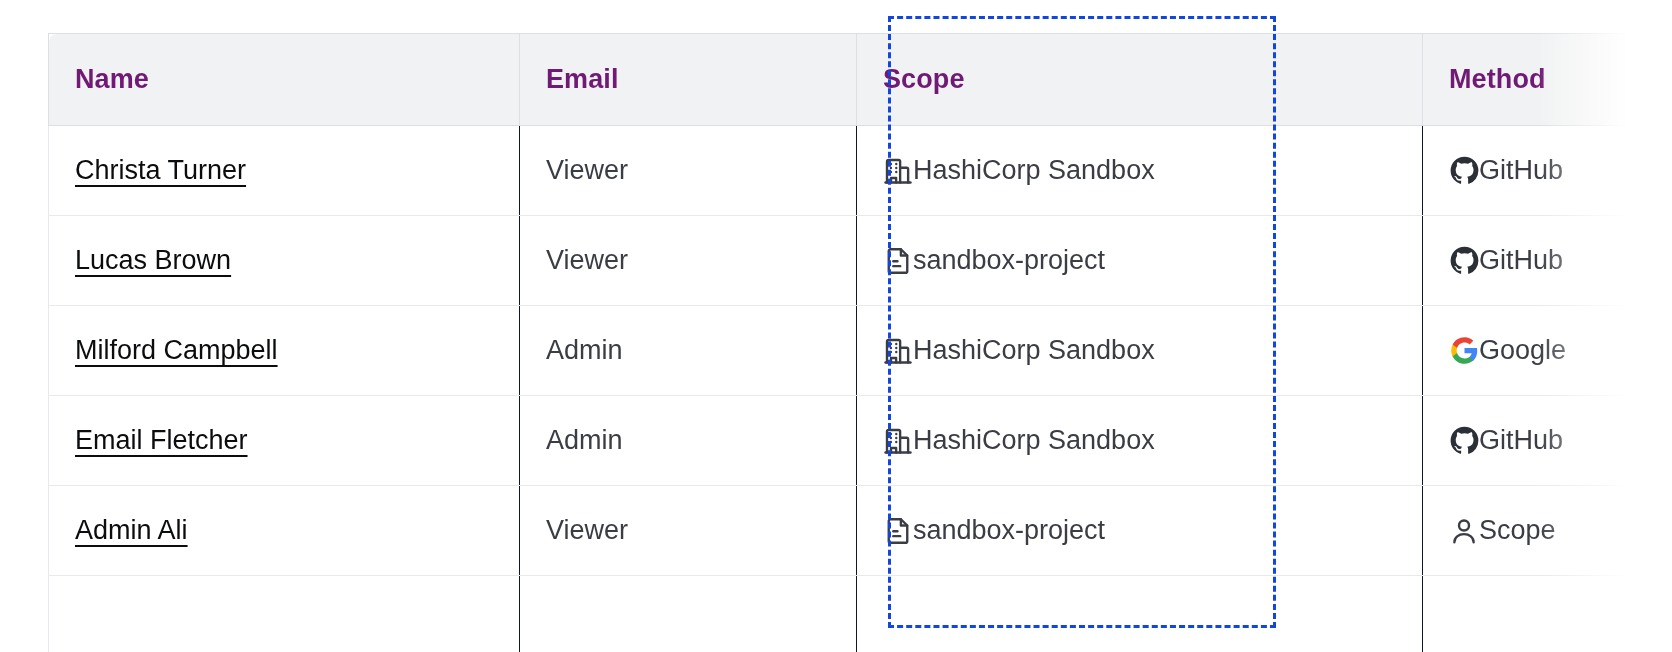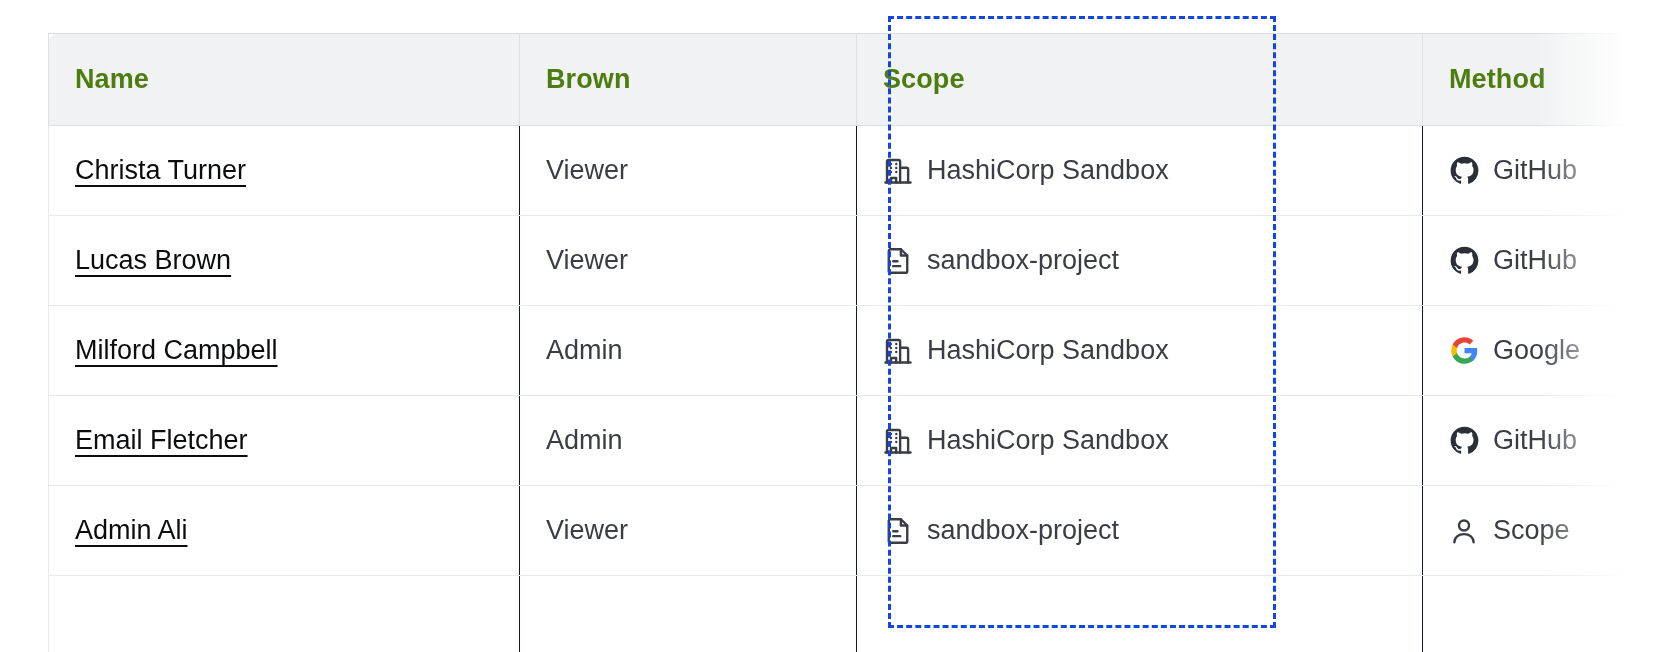--- a/index.html
+++ b/index.html
@@ -37,21 +37,21 @@
     width: 1720px;
     background: #ffffff;
     border-top-left-radius: 8px;
     border-top-right-radius: 8px;
   }
   table.perm-table thead th {
     background: #f1f2f3;
     border-bottom: 1px solid #dedfe3;
     font-size: 27px;
     font-weight: bold;
-    color: #4d7c0f;
+    color: #701a75;
     text-align: left;
     height: 92px;
     padding: 0 0 0 26px;
     box-sizing: border-box;
     vertical-align: middle;
     letter-spacing: 0.1px;
   }
   table.perm-table thead th.first {
     border-top-left-radius: 8px;
     border-left: 1px solid #dedfe3;
@@ -92,21 +92,20 @@
     text-decoration: underline;
     text-underline-offset: 6px;
     text-decoration-thickness: 2px;
     font-size: 27px;
     cursor: pointer;
   }
 
   .cellflex {
     display: flex;
     align-items: center;
-    gap: 14px;
   }
   .cellflex .ic {
     flex: 0 0 auto;
     display: inline-flex;
     align-items: center;
     justify-content: center;
     width: 30px;
     height: 30px;
   }
   .cellflex .txt { line-height: 1; }
@@ -135,21 +134,21 @@
       <table class="perm-table">
         <colgroup>
           <col class="col-name">
           <col class="col-role">
           <col class="col-scope">
           <col class="col-method">
         </colgroup>
         <thead>
           <tr>
             <th class="first">Name</th>
-            <th class="mid">Brown</th>
+            <th class="mid">Email</th>
             <th class="mid">Scope</th>
             <th class="last">Method</th>
           </tr>
         </thead>
         <tbody id="tbody">
             <tr>
               <td class="first"><span class="name-link">Christa Turner</span></td>
               <td>Viewer</td>
               <td>
                 <div class="cellflex">

